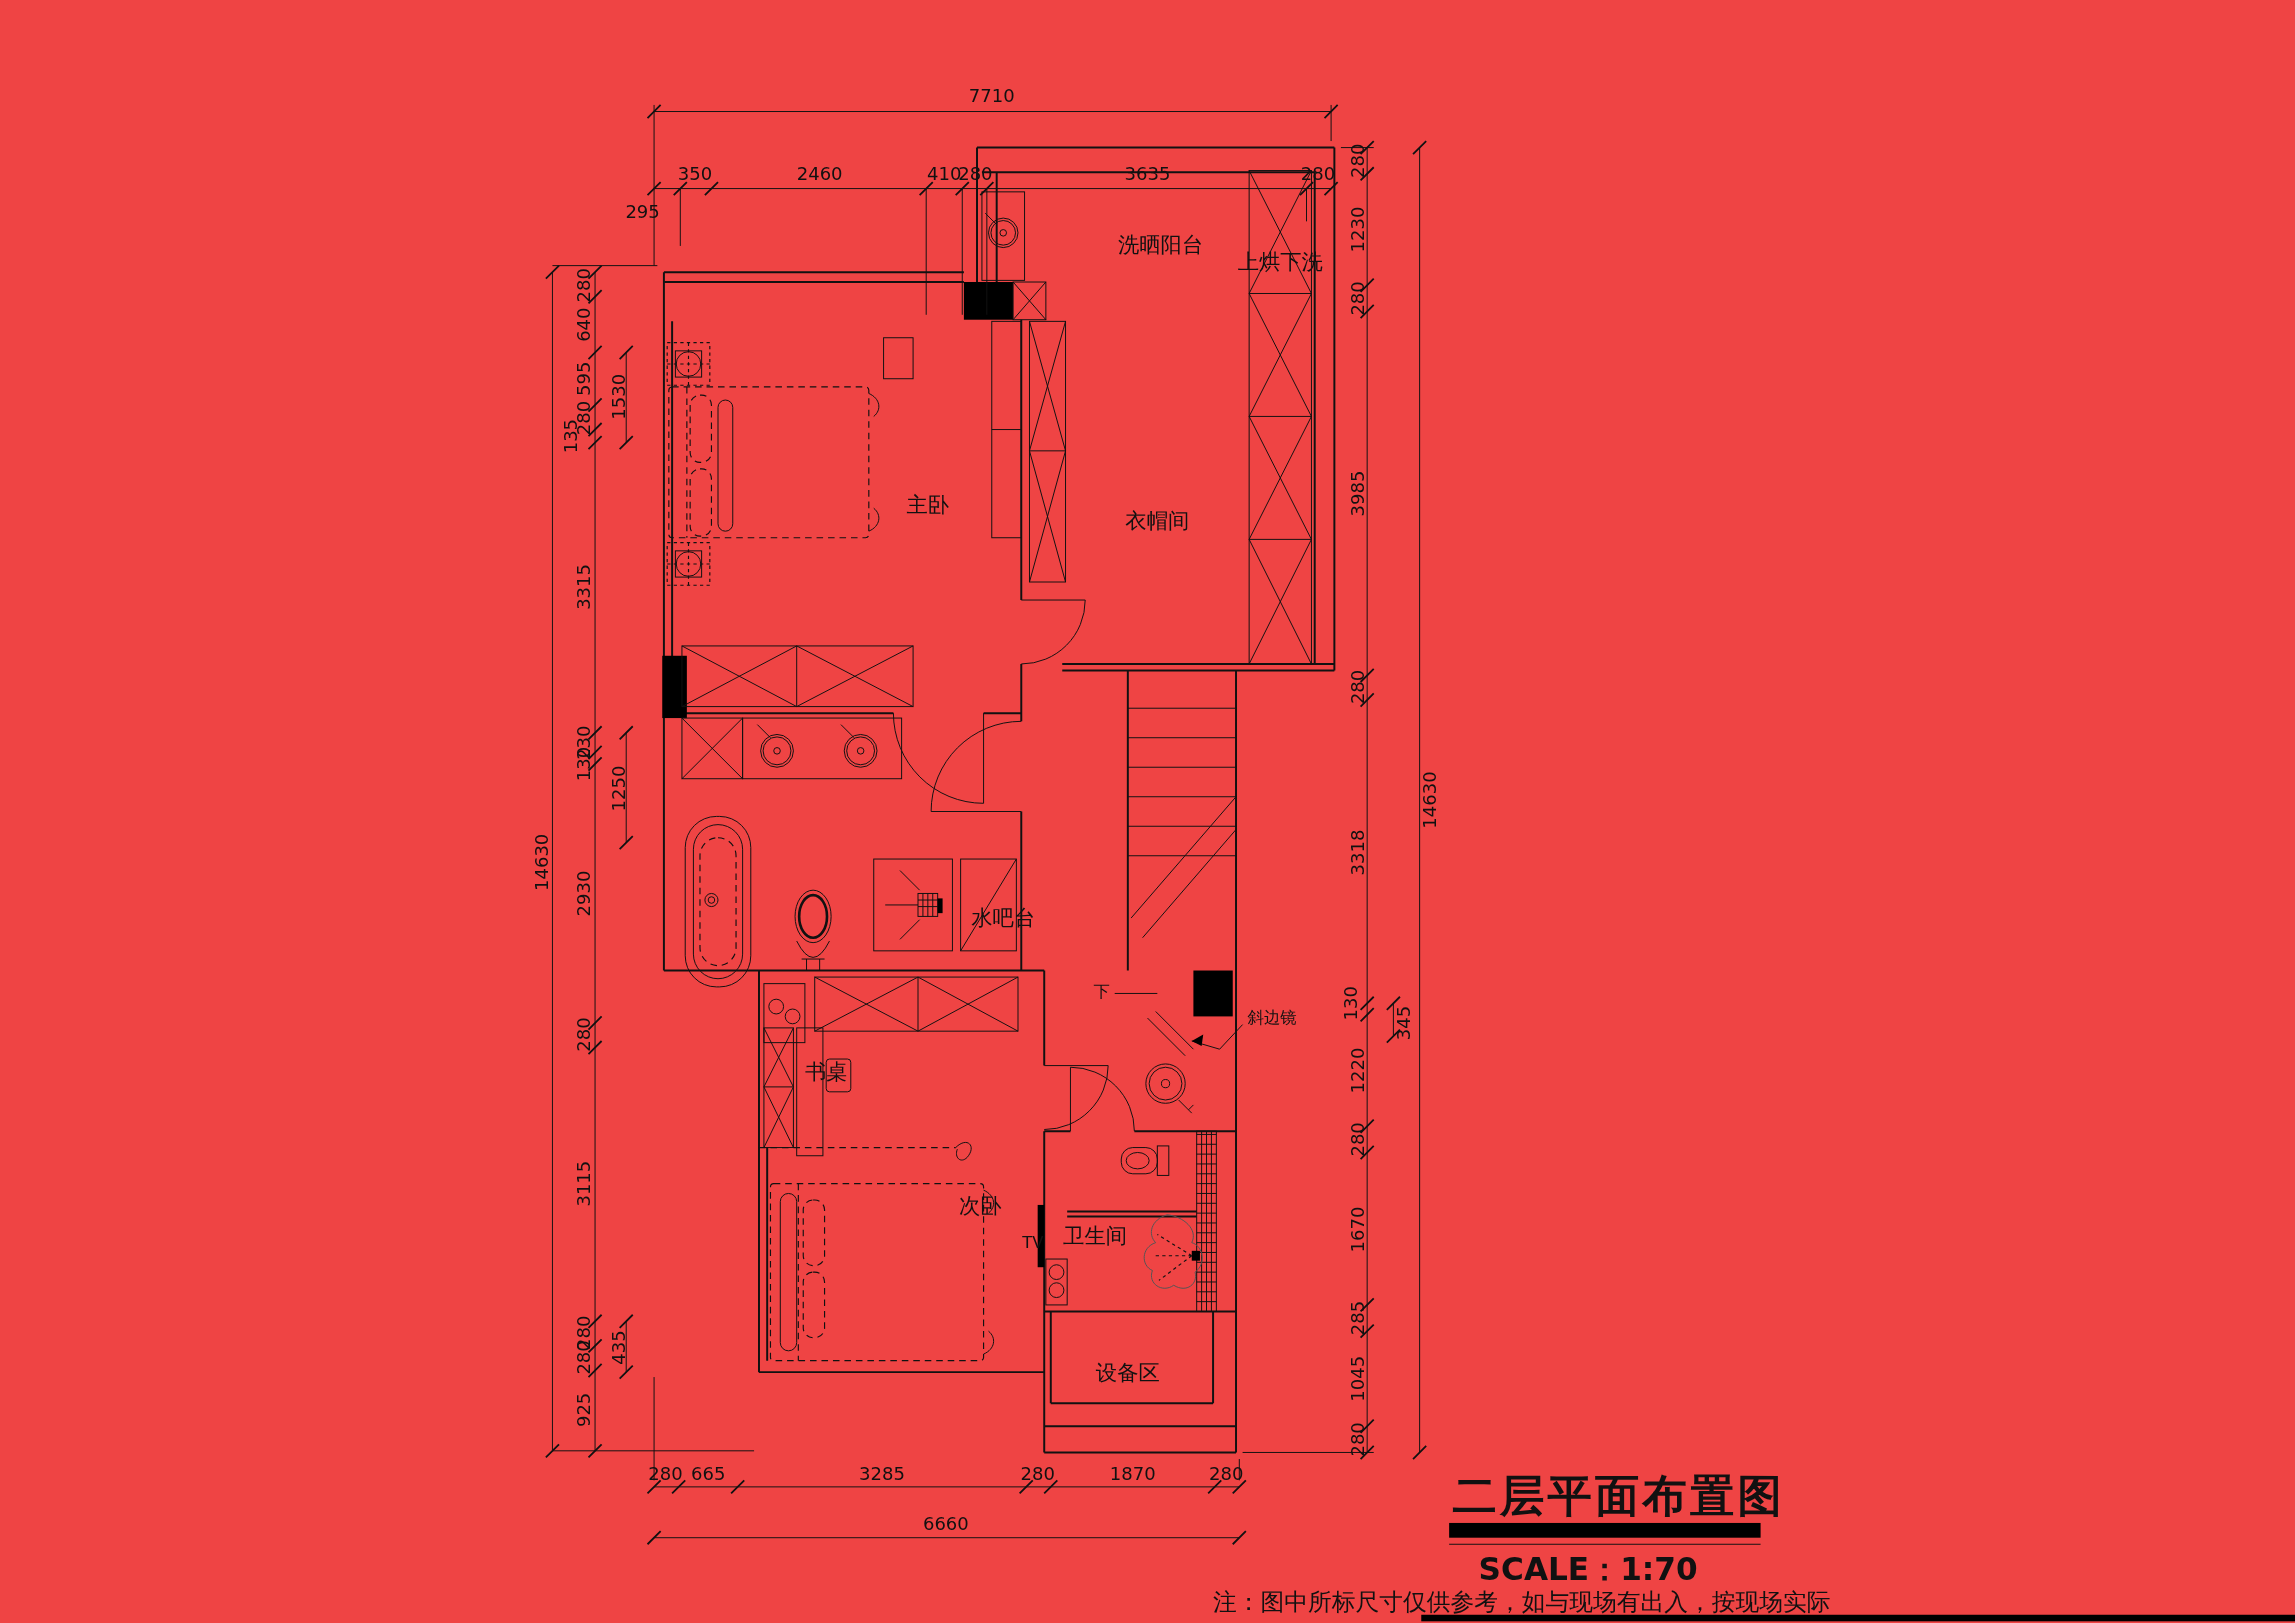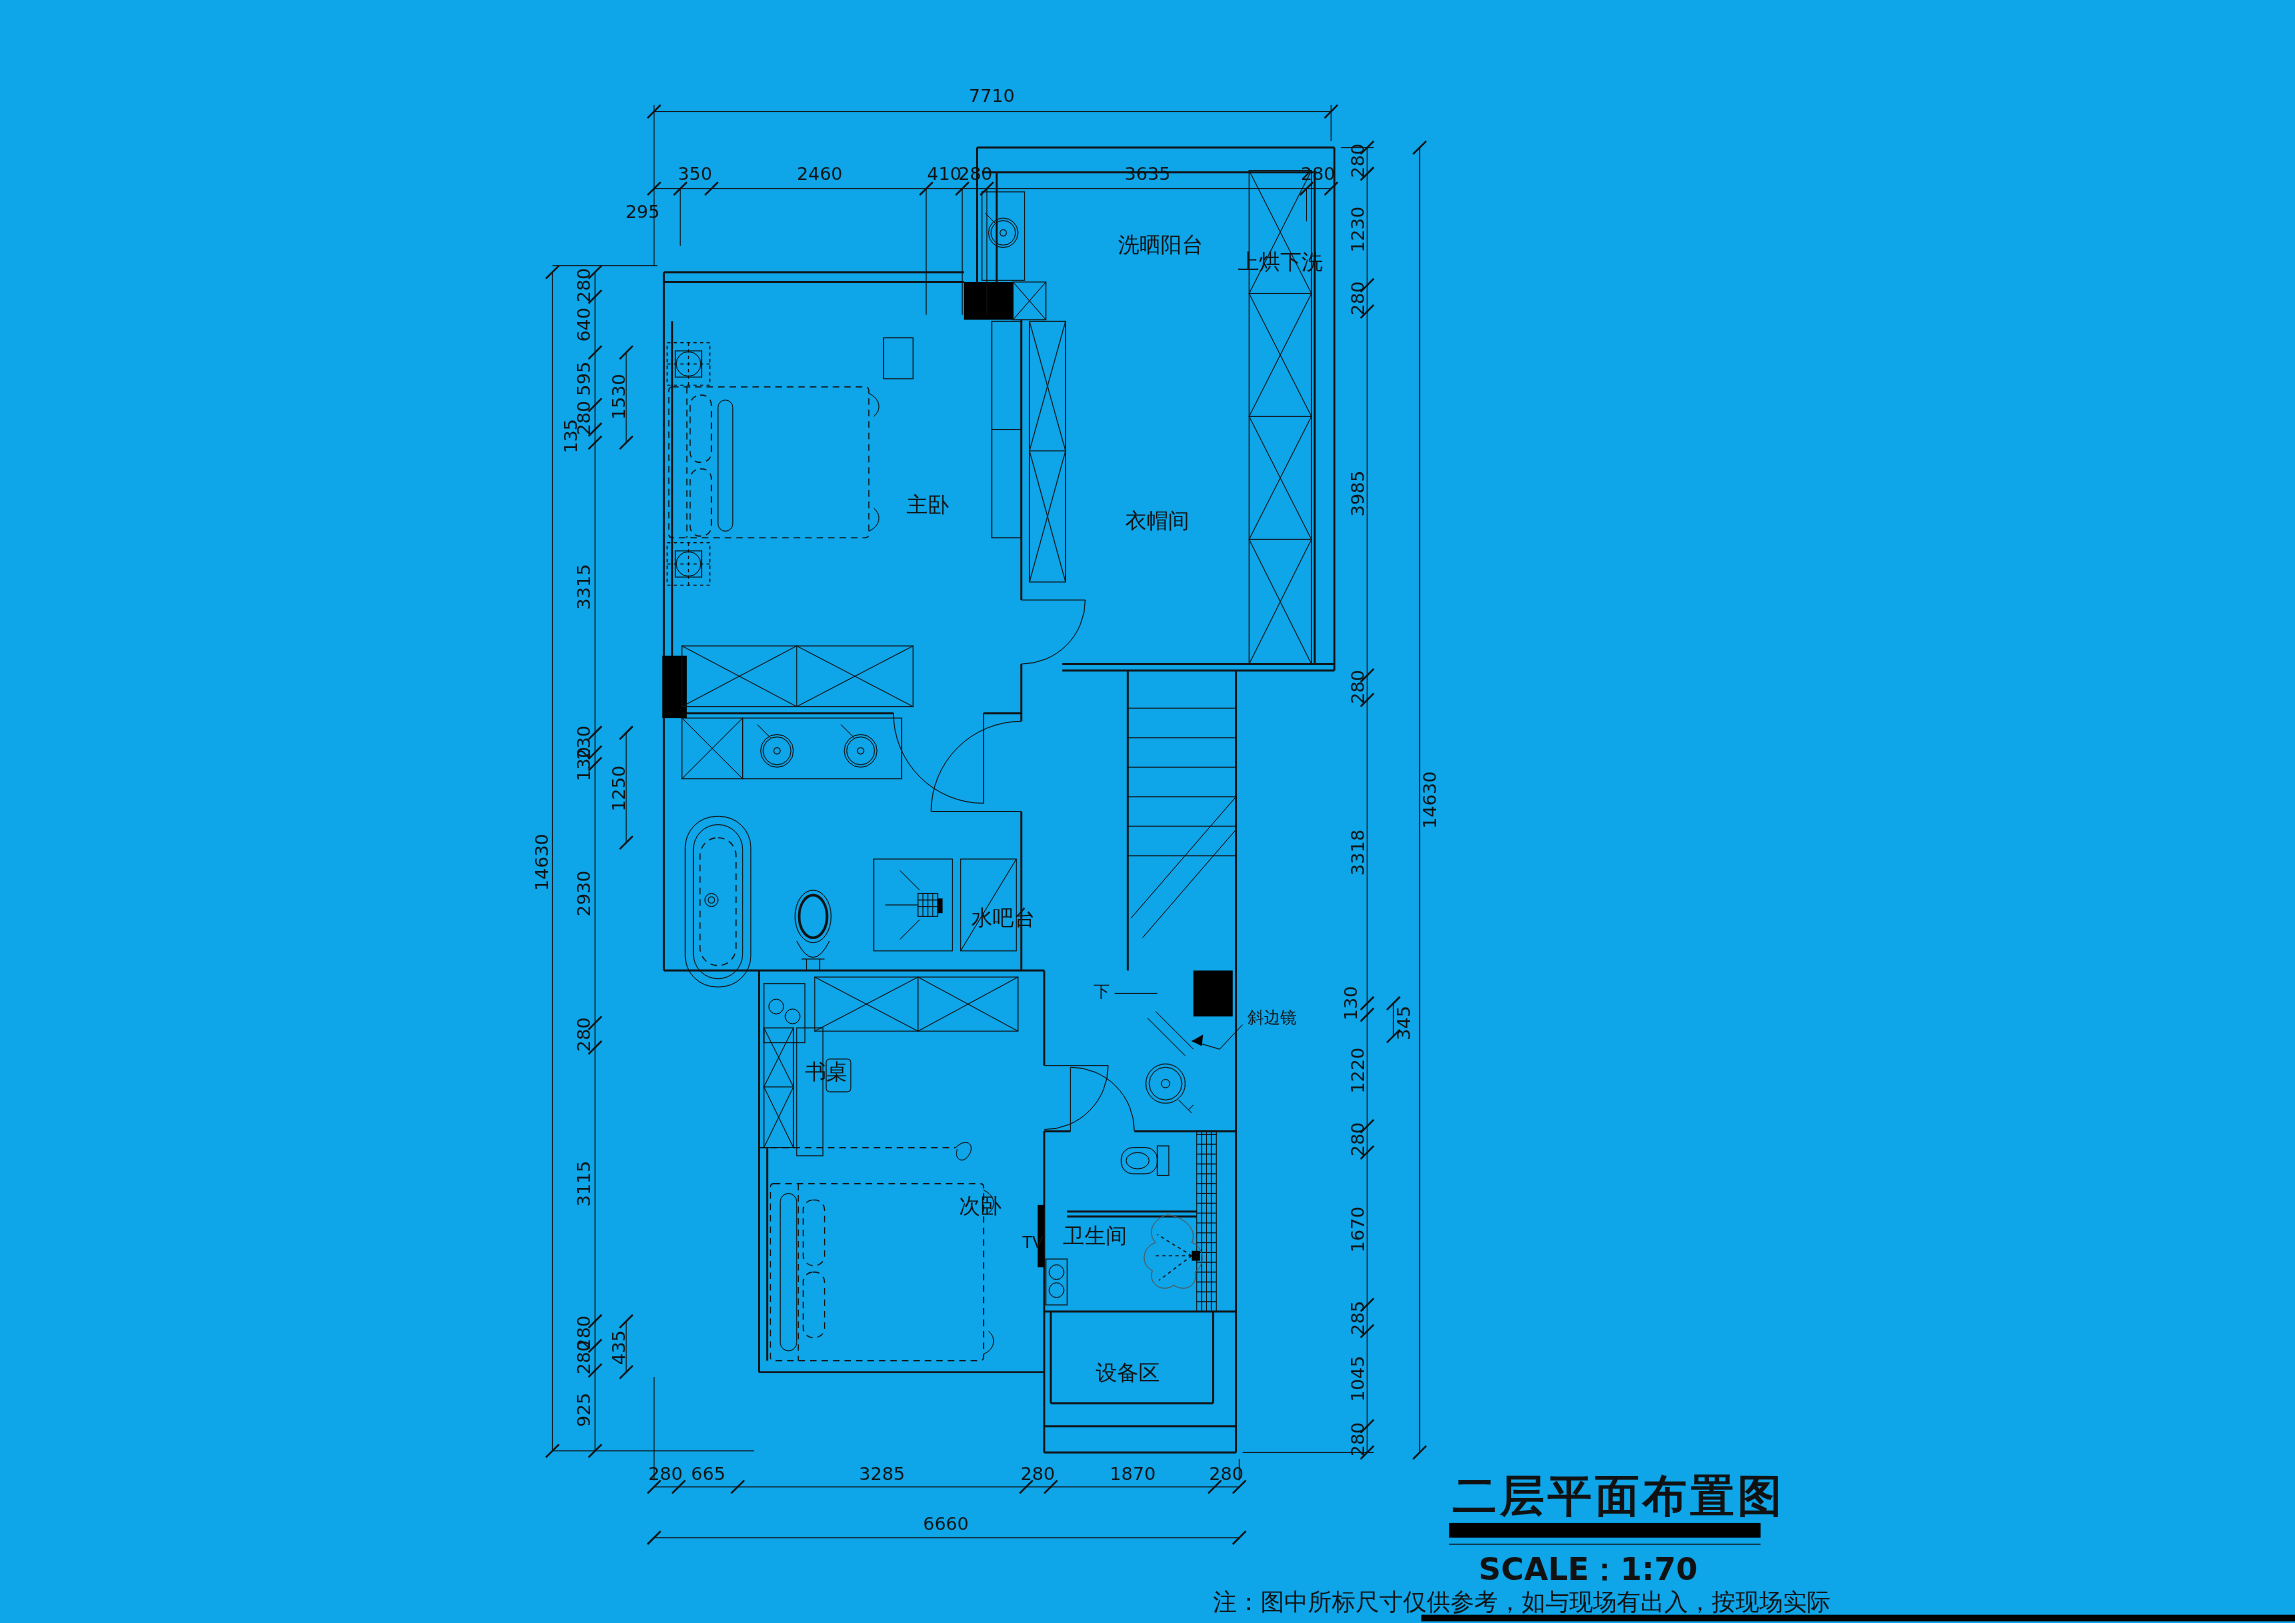--- a/index.html
+++ b/index.html
@@ -1,16 +1,16 @@
 <!DOCTYPE html>
 <html style="font-size:8.7px"><head>
 <meta charset="utf-8">
 <style>
   html,body{margin:0;padding:0;background:#fff;width:100%;height:100%;}
-  #sheet{position:fixed;inset:0;background:#0ea5e9;}
+  #sheet{position:fixed;inset:0;background:#ef4444;}
   svg{width:100%;height:100%;display:block;}
   svg text{fill:#111;font-family:"DejaVu Sans","Liberation Sans",sans-serif;}
   .w{stroke:#111;stroke-width:1.2;fill:none;stroke-linecap:butt;}
   .t{stroke:#111;stroke-width:.6;fill:none;}
   .tk{stroke:#111;stroke-width:1.1;fill:none;}
   .d{stroke:#111;stroke-width:.7;fill:none;stroke-dasharray:4 3;}
   .dd{stroke:#111;stroke-width:.7;fill:none;stroke-dasharray:2 2;}
   .blk{fill:#000;stroke:none;}
   .dim{font-size:11px;}
   .room{font-size:13px;}

